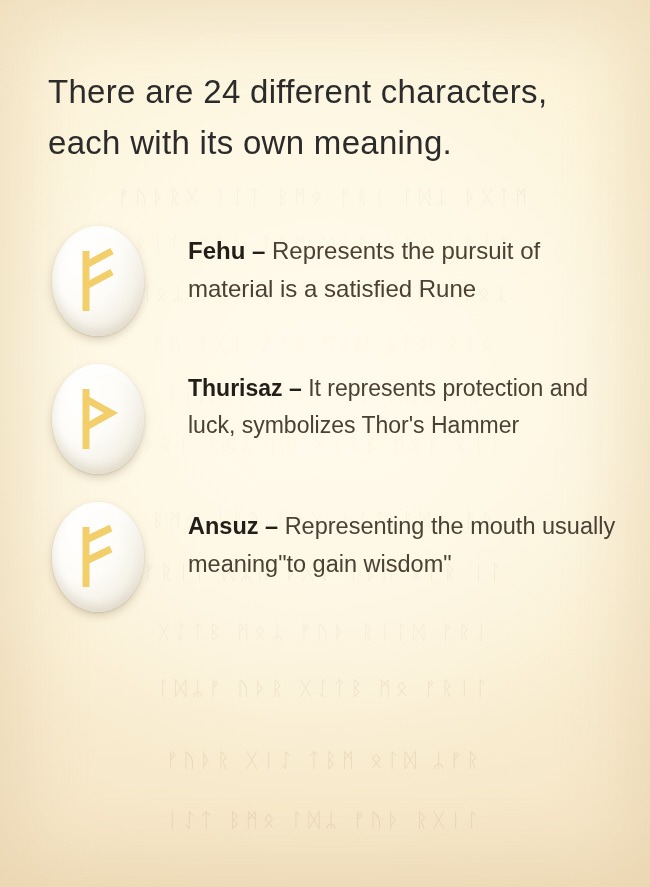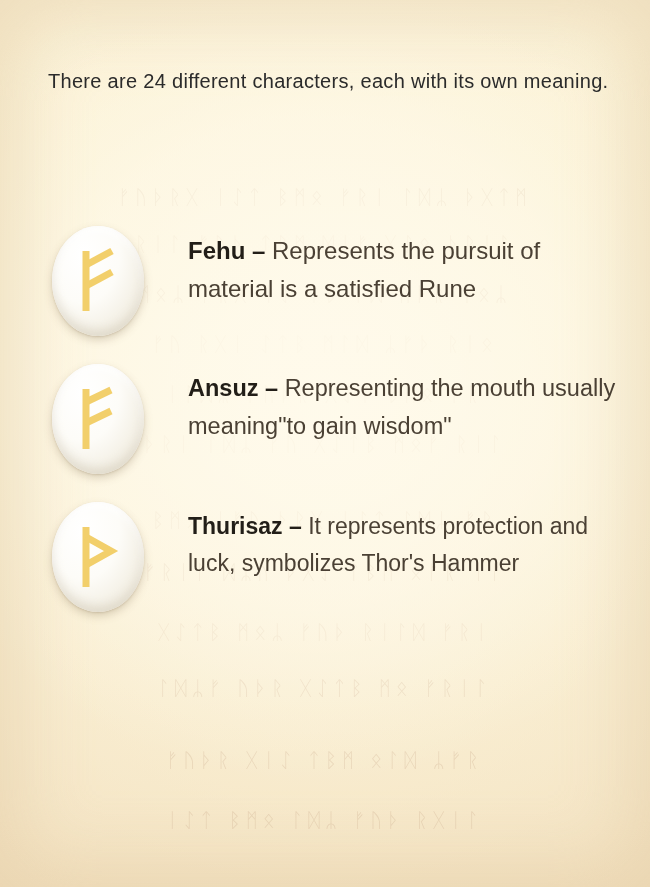--- a/index.html
+++ b/index.html
@@ -68,21 +68,21 @@
     z-index: 3;
     padding: 0;
   }
 
   .headline {
     position: absolute;
     left: 48px;
     top: 66px;
     width: 570px;
     font-family: "Liberation Sans", sans-serif;
-    font-size: 20px;
+    font-size: 33px;
     line-height: 1.55;
     color: #2b2b2b;
     letter-spacing: 0.3px;
     font-weight: 400;
   }
 
   .rune-list {
     position: absolute;
     left: 0;
     top: 218px;
@@ -188,42 +188,42 @@
             <path class="rune-glyph" d="M11 38 L37 24"></path>
           </svg>
         </div>
         <div class="rune-text">
           <span class="name">Fehu</span><span class="dash">&nbsp;</span><span class="dash">–</span>
           <span class="desc">Represents the pursuit of material is a satisfied Rune</span>
         </div>
       </div>
 
 
+      <div class="rune-item item-3">
+        <div class="stone">
+          <svg width="42" height="66" viewBox="0 0 42 66">
+            <path class="rune-glyph" d="M9 3 L9 63"></path>
+            <path class="rune-glyph" d="M9 13 L34 27 L9 41"></path>
+          </svg>
+        </div>
+        <div class="rune-text">
+          <span class="name">Thurisaz</span><span class="dash">&nbsp;</span><span class="dash">–</span>
+          <span class="desc">It represents protection and luck, symbolizes Thor's Hammer</span>
+        </div>
+      </div>
+
       <div class="rune-item item-4">
         <div class="stone">
           <svg width="46" height="66" viewBox="0 0 46 66">
             <path class="rune-glyph" d="M11 3 L11 63"></path>
             <path class="rune-glyph" d="M11 16 L36 4"></path>
             <path class="rune-glyph" d="M11 37 L36 25"></path>
           </svg>
         </div>
         <div class="rune-text">
           <span class="name">Ansuz</span><span class="dash">&nbsp;</span><span class="dash">–</span>
           <span class="desc">Representing the mouth usually meaning"to gain wisdom"</span>
         </div>
       </div>
 
-      <div class="rune-item item-3">
-        <div class="stone">
-          <svg width="42" height="66" viewBox="0 0 42 66">
-            <path class="rune-glyph" d="M9 3 L9 63"></path>
-            <path class="rune-glyph" d="M9 13 L34 27 L9 41"></path>
-          </svg>
-        </div>
-        <div class="rune-text">
-          <span class="name">Thurisaz</span><span class="dash">&nbsp;</span><span class="dash">–</span>
-          <span class="desc">It represents protection and luck, symbolizes Thor's Hammer</span>
-        </div>
-      </div>
-
     </div>
   </div>
 </div>
 
 </body></html>

